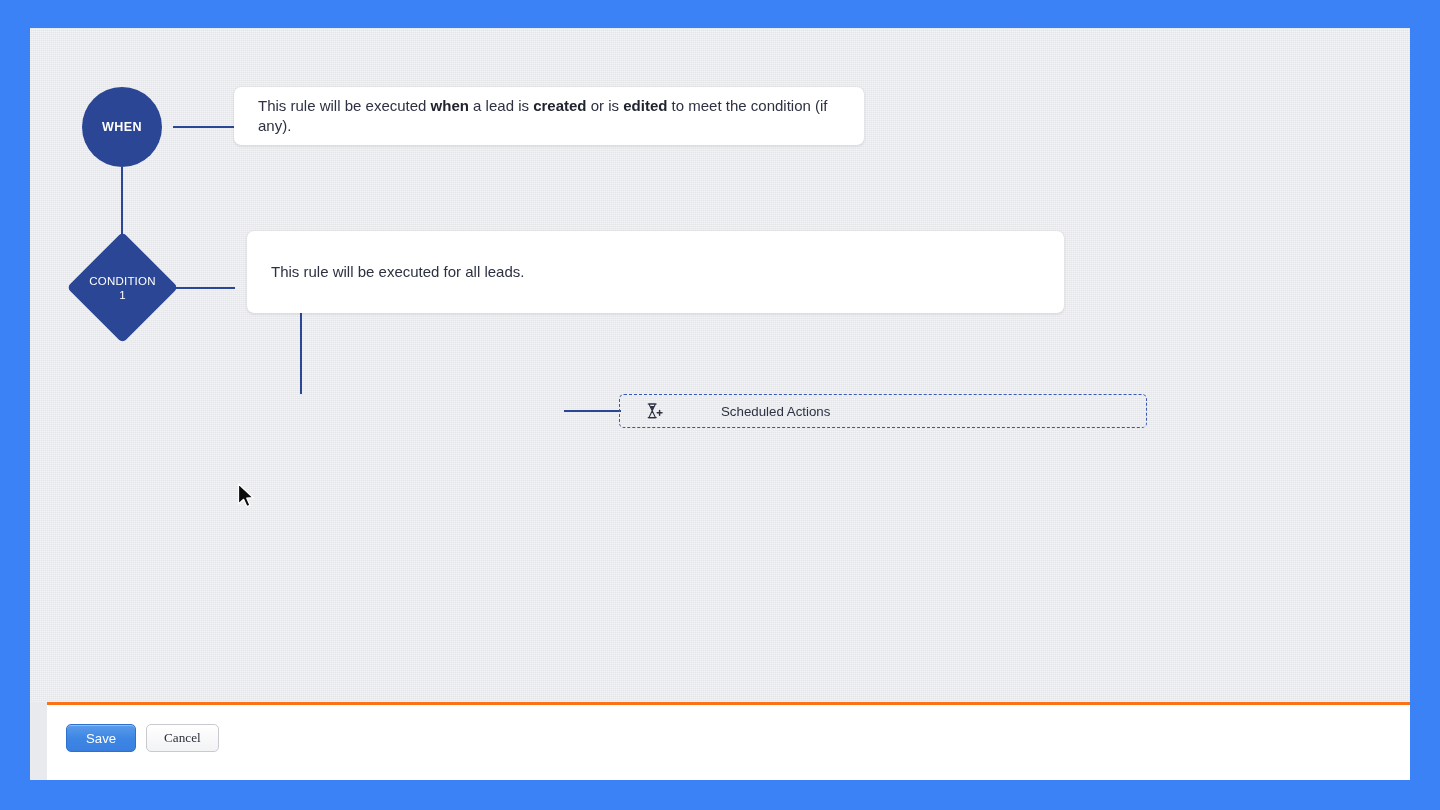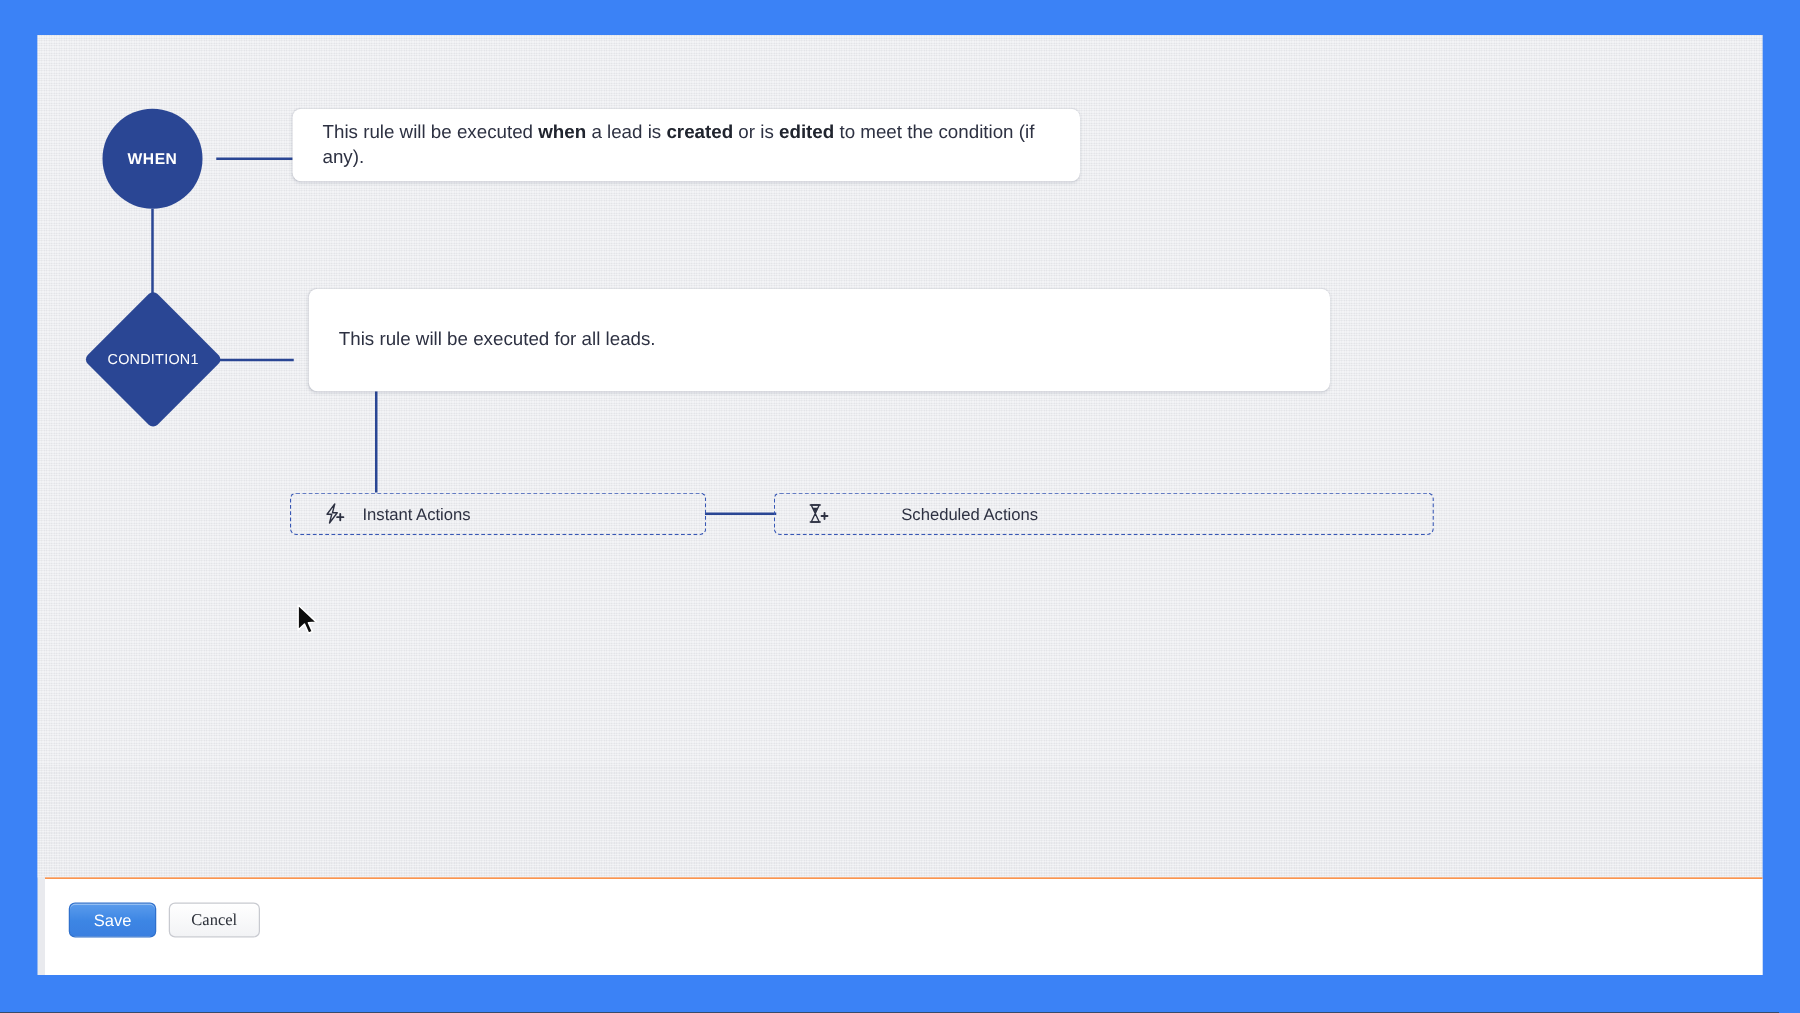--- a/index.html
+++ b/index.html
@@ -98,21 +98,21 @@
     transform: rotate(45deg);
     border-radius: 5px;
   }
   .cond-node .cond-text {
     position: absolute;
     left: 0;
     top: 0;
     width: 111px;
     height: 111px;
     display: flex;
-    flex-direction: row;
+    flex-direction: column;
     align-items: center;
     justify-content: center;
     color: #ffffff;
     font-size: 11.5px;
     line-height: 14px;
     letter-spacing: 0.2px;
   }
 
   
   .card {
@@ -160,26 +160,26 @@
     flex: 0 0 auto;
   }
   .action-box .act-label {
     font-size: 13.3px;
     color: #2d3142;
   }
 
   
   .footer {
     position: absolute;
-    left: 6px;
+    left: 17px;
     top: 674px;
     width: 1380px;
     height: 88px;
     background: #ffffff;
-    border-top: 1px solid #f97316;
+    border-top: 3px solid #f97316;
   }
   .footer-inner {
     position: absolute;
     left: 19px;
     top: 19px;
     display: flex;
     align-items: center;
     gap: 10px;
   }
   .btn {
@@ -245,29 +245,20 @@
       </div>
 
       <div class="card card-when">
         <div class="card-text" id="when-rich-text"><span>This rule will be executed </span><b>when</b><span> a lead is </span><b>created</b><span> or is </span><b>edited</b><span> to meet the condition (if any).</span></div>
       </div>
 
       <div class="card card-condition">
         <div class="card-text">This rule will be executed for all leads.</div>
       </div>
 
-      <div class="action-box action-instant">
-        <span class="act-icon">
-          <svg width="20" height="18" viewBox="0 0 20 18" fill="none" xmlns="http://www.w3.org/2000/svg">
-            <path d="M9.8 1.2 L3.6 9.4 L7.4 9.4 L5.6 16.4 L11.8 8.2 L8.0 8.2 Z" stroke="#2d3142" stroke-width="1.1" stroke-linejoin="round" fill="none"></path>
-            <path d="M14.2 9.2 L14.2 14.2 M11.7 11.7 L16.7 11.7" stroke="#2d3142" stroke-width="1.5" stroke-linecap="round"></path>
-          </svg>
-        </span>
-        <span class="act-label">Instant Actions</span>
-      </div>
 
       <div class="action-box action-scheduled">
         <span class="act-icon">
           <svg width="20" height="18" viewBox="0 0 20 18" fill="none" xmlns="http://www.w3.org/2000/svg">
             <path d="M3.2 2.0 L11.2 2.0 M3.2 15.6 L11.2 15.6" stroke="#2d3142" stroke-width="1.2" stroke-linecap="round"></path>
             <path d="M4.0 2.0 L10.4 2.0 L7.2 8.8 L10.4 15.6 L4.0 15.6 L7.2 8.8 Z" stroke="#2d3142" stroke-width="1.1" stroke-linejoin="round" fill="none"></path>
             <path d="M4.9 4.1 L9.5 4.1 L7.2 8.0 Z" fill="#2d3142"></path>
             <path d="M14.6 8.4 L14.6 13.2 M12.2 10.8 L17.0 10.8" stroke="#2d3142" stroke-width="1.5" stroke-linecap="round"></path>
           </svg>
         </span>

